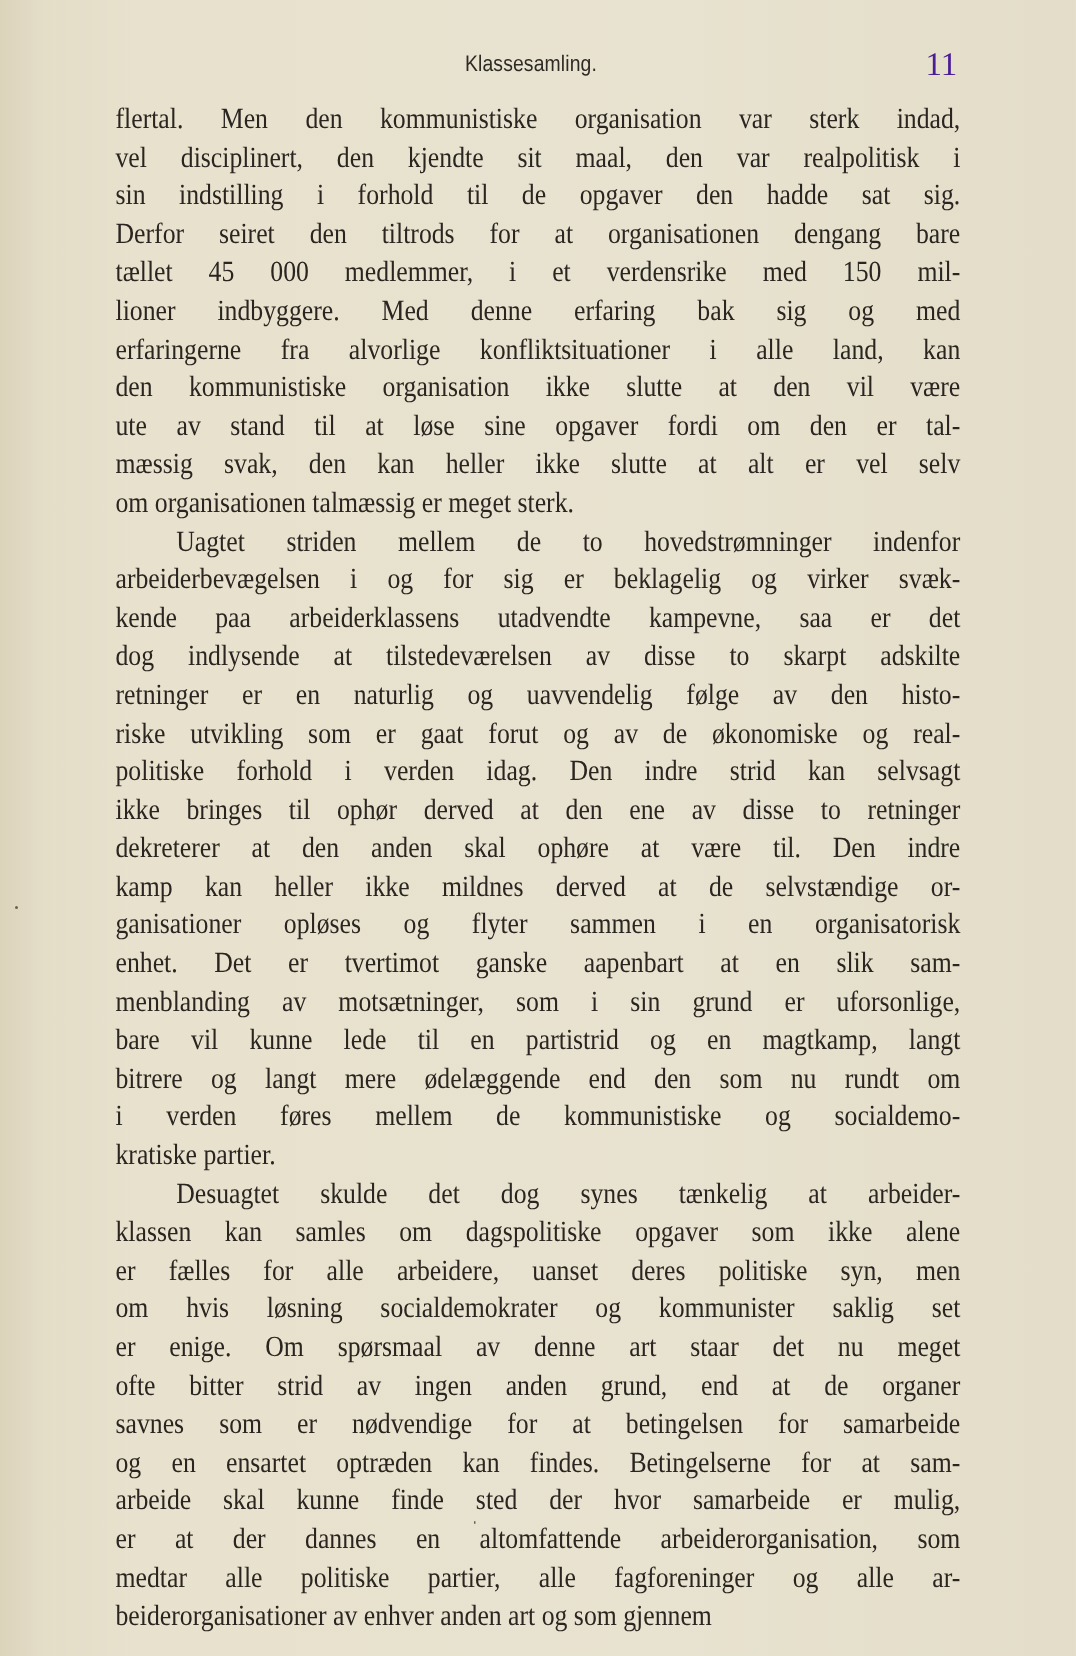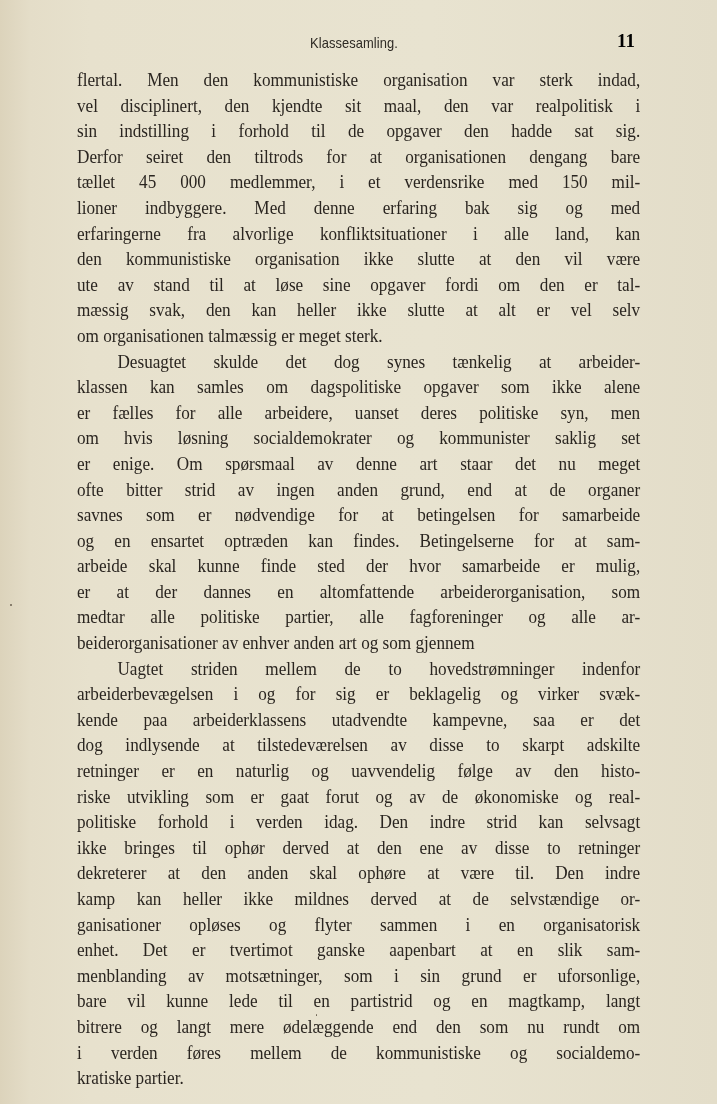--- a/index.html
+++ b/index.html
@@ -16,21 +16,21 @@
   }
   .running-title {
     position: absolute; left: 310px; top: 4px;
     font-size: 15px; letter-spacing: 0.1px;
     font-family: "Liberation Sans Narrow", "Liberation Sans", sans-serif;
     transform: scaleX(0.86); transform-origin: left center;
     color: #2e2a24;
   }
   .page-number {
     position: absolute; left: 617px; top: 0px;
-    font-size: 19px; color: #000000; font-weight: bold;
+    font-size: 22px; color: #4c1d95;
   }
   .body-text {
     position: absolute; left: 77px; top: 67px; width: 563px;
   }
   .line {
     height: 25.6px; line-height: 25.6px;
     font-size: 19.5px;
     white-space: nowrap;
     text-align: justify; text-align-last: justify;
     transform: scaleX(0.88); transform-origin: left center;
@@ -58,48 +58,48 @@
       <div class="line">Derfor seiret den tiltrods for at organisationen dengang bare</div>
       <div class="line">tællet 45 000 medlemmer, i et verdensrike med 150 mil-</div>
       <div class="line">lioner indbyggere. Med denne erfaring bak sig og med</div>
       <div class="line">erfaringerne fra alvorlige konfliktsituationer i alle land, kan</div>
       <div class="line">den kommunistiske organisation ikke slutte at den vil være</div>
       <div class="line">ute av stand til at løse sine opgaver fordi om den er tal-</div>
       <div class="line">mæssig svak, den kan heller ikke slutte at alt er vel selv</div>
       <div class="line last">om organisationen talmæssig er meget sterk.</div>
     </div>
     <div>
-      <div class="line indent">Desuagtet skulde det dog synes tænkelig at arbeider-</div>
-      <div class="line">klassen kan samles om dagspolitiske opgaver som ikke alene</div>
-      <div class="line">er fælles for alle arbeidere, uanset deres politiske syn, men</div>
-      <div class="line">om hvis løsning socialdemokrater og kommunister saklig set</div>
-      <div class="line">er enige. Om spørsmaal av denne art staar det nu meget</div>
-      <div class="line">ofte bitter strid av ingen anden grund, end at de organer</div>
-      <div class="line">savnes som er nødvendige for at betingelsen for samarbeide</div>
-      <div class="line">og en ensartet optræden kan findes. Betingelserne for at sam-</div>
-      <div class="line">arbeide skal kunne finde sted der hvor samarbeide er mulig,</div>
-      <div class="line">er at der dannes en altomfattende arbeiderorganisation, som</div>
-      <div class="line">medtar alle politiske partier, alle fagforeninger og alle ar-</div>
-      <div class="line last">beiderorganisationer av enhver anden art og som gjennem</div>
-    </div>
-    <div>
       <div class="line indent">Uagtet striden mellem de to hovedstrømninger indenfor</div>
       <div class="line">arbeiderbevægelsen i og for sig er beklagelig og virker svæk-</div>
       <div class="line">kende paa arbeiderklassens utadvendte kampevne, saa er det</div>
       <div class="line">dog indlysende at tilstedeværelsen av disse to skarpt adskilte</div>
       <div class="line">retninger er en naturlig og uavvendelig følge av den histo-</div>
       <div class="line">riske utvikling som er gaat forut og av de økonomiske og real-</div>
       <div class="line">politiske forhold i verden idag. Den indre strid kan selvsagt</div>
       <div class="line">ikke bringes til ophør derved at den ene av disse to retninger</div>
       <div class="line">dekreterer at den anden skal ophøre at være til. Den indre</div>
       <div class="line">kamp kan heller ikke mildnes derved at de selvstændige or-</div>
       <div class="line">ganisationer opløses og flyter sammen i en organisatorisk</div>
       <div class="line">enhet. Det er tvertimot ganske aapenbart at en slik sam-</div>
       <div class="line">menblanding av motsætninger, som i sin grund er uforsonlige,</div>
       <div class="line">bare vil kunne lede til en partistrid og en magtkamp, langt</div>
       <div class="line">bitrere og langt mere ødelæggende end den som nu rundt om</div>
       <div class="line">i verden føres mellem de kommunistiske og socialdemo-</div>
       <div class="line last">kratiske partier.</div>
     </div>
+    <div>
+      <div class="line indent">Desuagtet skulde det dog synes tænkelig at arbeider-</div>
+      <div class="line">klassen kan samles om dagspolitiske opgaver som ikke alene</div>
+      <div class="line">er fælles for alle arbeidere, uanset deres politiske syn, men</div>
+      <div class="line">om hvis løsning socialdemokrater og kommunister saklig set</div>
+      <div class="line">er enige. Om spørsmaal av denne art staar det nu meget</div>
+      <div class="line">ofte bitter strid av ingen anden grund, end at de organer</div>
+      <div class="line">savnes som er nødvendige for at betingelsen for samarbeide</div>
+      <div class="line">og en ensartet optræden kan findes. Betingelserne for at sam-</div>
+      <div class="line">arbeide skal kunne finde sted der hvor samarbeide er mulig,</div>
+      <div class="line">er at der dannes en altomfattende arbeiderorganisation, som</div>
+      <div class="line">medtar alle politiske partier, alle fagforeninger og alle ar-</div>
+      <div class="line last">beiderorganisationer av enhver anden art og som gjennem</div>
+    </div>
   </div>
 
 <div class="speck" style="left:10px; top:604px;"></div>
 <div class="speck" style="left:316px; top:1014px; width:1px;"></div>
 
 </body></html>

